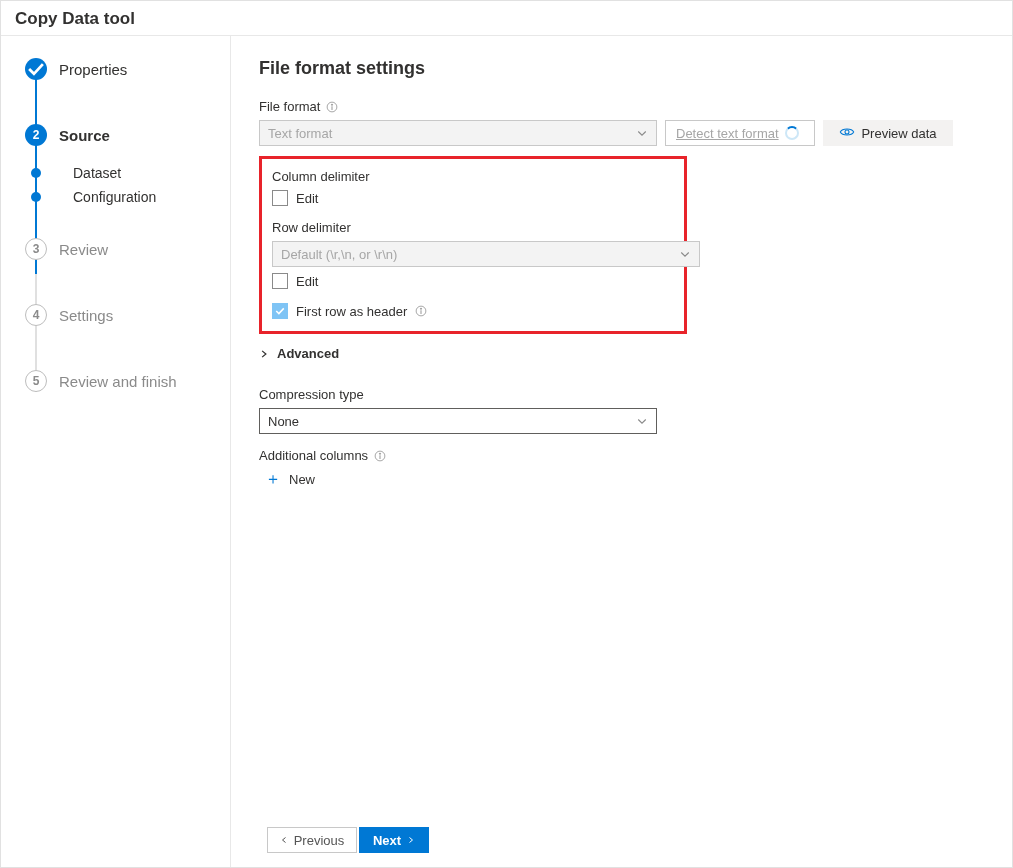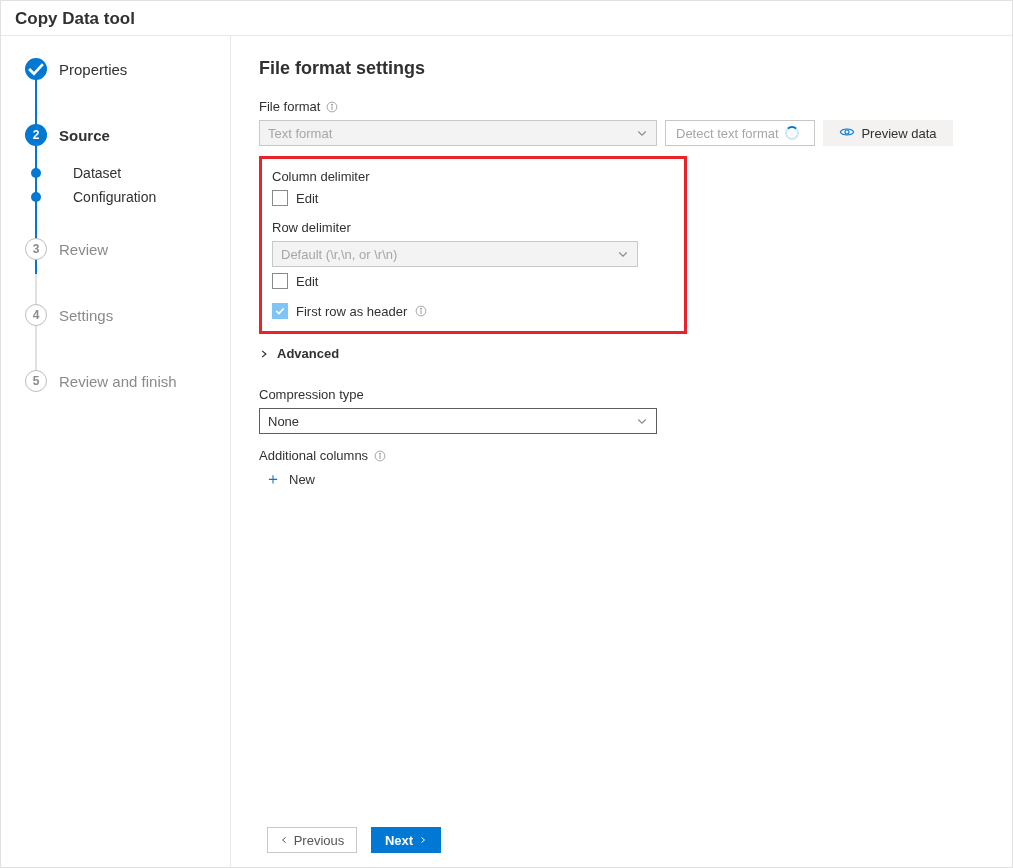--- a/index.html
+++ b/index.html
@@ -31,31 +31,31 @@
   .row-label { font-size:13px; color:#323130; margin-bottom:6px; display:flex; align-items:center; gap:6px; }
   .info-icon { width:12px; height:12px; }
   .file-format-row { display:flex; align-items:flex-end; gap:8px; }
   .file-format-row .left { flex:0 0 398px; }
   .select { height:26px; border:1px solid #c8c8c8; background:#fff; display:flex; align-items:center; justify-content:space-between; padding:0 8px; font-size:13px; color:#605e5c; }
   .select.disabled { background:#f3f3f3; color:#a6a6a6; }
   .select svg { width:12px; height:12px; }
   .btn { height:26px; border:1px solid #c8c8c8; background:#fff; display:inline-flex; align-items:center; padding:0 10px; font-size:13px; color:#555; gap:6px; cursor:pointer; }
   .btn.light { background:#f3f2f1; border:1px solid #f3f2f1; color:#323130; }
   .btn.primary { background:#0078d4; border:1px solid #0078d4; color:#fff; font-weight:600; }
-  .btn.disabled { color:#a6a6a6; }
+  .btn.disabled { color:#a6a6a6;text-decoration:underline; }
   .highlight-box { border:3px solid #e8232a; padding:10px 10px 12px 10px; margin-top:10px; width:428px; }
   .checkbox-row { display:flex; align-items:center; gap:8px; font-size:13px; margin-top:6px; }
   .cb { width:16px; height:16px; border:1px solid #8a8a8a; background:#fff; display:flex; align-items:center; justify-content:center; cursor:pointer; }
   .cb.checked { background:#7fc4f5; border:1px solid #7fc4f5; }
   .cb svg { width:12px; height:12px; }
   .expander { display:flex; align-items:center; gap:8px; font-size:13px; font-weight:600; margin-top:12px; cursor:pointer; }
   .add-new { display:flex; align-items:center; gap:8px; font-size:13px; color:#323130; margin-top:4px; cursor:pointer; padding-left:6px; }
   .add-new .plus { color:#0078d4; font-size:16px; font-weight:400; }
   .spacer { flex:1; }
-  .footer { display:flex; gap:14px; padding-top:10px;padding-left:8px; }
+  .footer { display:flex; gap:2px; padding-top:10px;padding-left:8px; }
   .spinner { width:14px; height:14px; border:2px solid #cde7f7; border-top-color:#0078d4; border-radius:50%; display:inline-block; }
   .preview-icon { color:#0078d4; }
   .chevron path, .info-icon circle, .info-icon text { stroke:#8a8a8a; }
 </style>
 </head>
 <body>
 
 <div class="window">
   <div class="titlebar">Copy Data tool</div>
   <div class="body">
@@ -147,21 +147,21 @@
         <div class="form-row">
           <div class="row-label">Column delimiter</div>
           <div class="checkbox-row">
             <div class="cb"></div>
             <span>Edit</span>
           </div>
         </div>
 
         <div class="form-row">
           <div class="row-label">Row delimiter</div>
-          <div class="select disabled" style="width:366px;">
+          <div class="select disabled" style="width:428px;">
             <span>Default (\r,\n, or \r\n)</span>
             <svg class="chevron" viewBox="0 0 16 16">
                 <path d="M3 6 L8 11 L13 6" fill="none" stroke="#8a8a8a" stroke-width="1.5"></path>
               </svg>
           </div>
           <div class="checkbox-row">
             <div class="cb"></div>
             <span>Edit</span>
           </div>
         </div>

